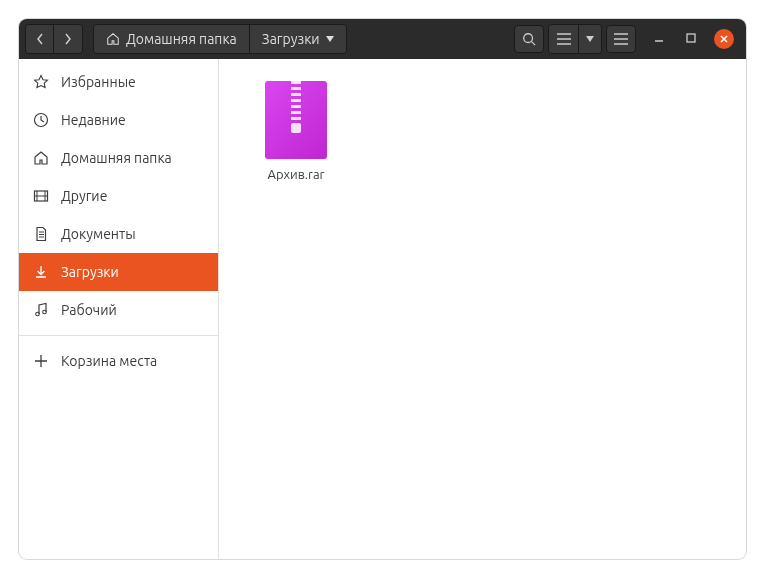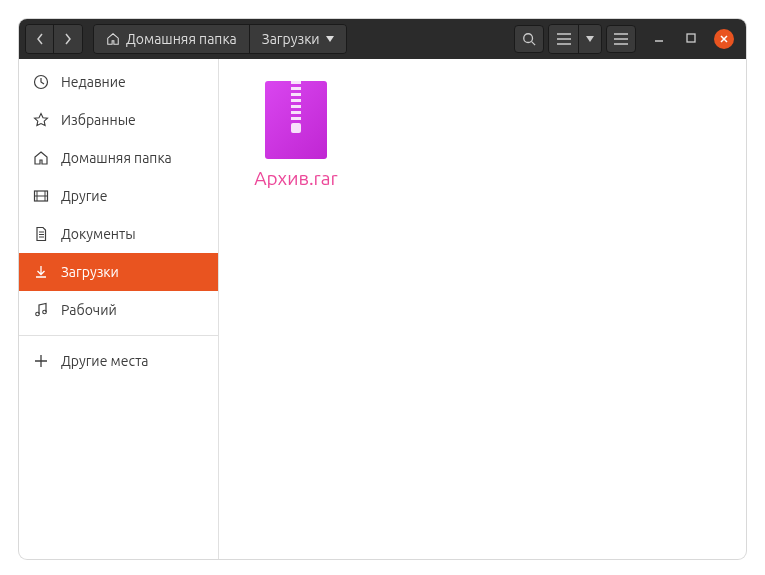--- a/index.html
+++ b/index.html
@@ -24,21 +24,21 @@
 .sidebar { width: 200px; border-right: 1px solid #e0e0e0; padding-top: 4px; }
 .side-item { height: 38px; display: flex; align-items: center; padding: 0 14px; gap: 12px; color: #3d3d3d; font-size: 14px; cursor: pointer; }
 .side-item.active { background: #e95420; color: #fff; }
 .side-item .icon { width: 16px; height: 16px; display: flex; align-items: center; justify-content: center; flex-shrink: 0; }
 .side-sep { height: 1px; background: #e0e0e0; margin: 6px 0; }
 .content { flex: 1; padding: 22px; display: flex; align-items: flex-start; }
 .file-item { display: flex; flex-direction: column; align-items: center; gap: 8px; cursor: pointer; width: 110px; }
 .file-icon { width: 62px; height: 78px; background: linear-gradient(135deg, #d946ef, #c026d3); border-radius: 3px; position: relative; }
 .file-icon::before { content: ""; position: absolute; left: 50%; top: 0; width: 10px; height: 42px; transform: translateX(-50%); background: repeating-linear-gradient(to bottom, rgba(255,255,255,0.85) 0 3px, transparent 3px 6px); }
 .file-icon::after { content: ""; position: absolute; left: 50%; top: 42px; transform: translateX(-50%); width: 10px; height: 10px; background: rgba(255,255,255,0.85); border-radius: 2px; }
-.file-label { font-size: 19px; color: #ec4899; }
+.file-label { font-size: 13px; color: #404040; }
 svg { display: block; }
 </style>
 </head>
 <body>
 
 <div class="window">
   <div class="titlebar">
     <div class="nav-group">
       <div class="nav-btn">
         <svg width="8" height="12" viewBox="0 0 8 12">
@@ -106,33 +106,33 @@
           </svg>
       </div>
     </div>
   </div>
 
   <div class="body">
     <div class="sidebar">
       <div class="side-item">
         <span class="icon">
             <svg width="16" height="16" viewBox="0 0 16 16">
+              <path d="M8 1.5l2 4.2 4.5.5-3.3 3 .9 4.4L8 11.5l-4.1 2.1.9-4.4L1.5 6.2 6 5.7 8 1.5z" stroke="currentColor" stroke-width="1.1" fill="none"></path>
+            </svg>
+          </span>
+        <span>Избранные</span>
+      </div>
+      <div class="side-item">
+        <span class="icon">
+            <svg width="16" height="16" viewBox="0 0 16 16">
               <circle cx="8" cy="8" r="6.5" stroke="currentColor" stroke-width="1.2" fill="none"></circle>
               <path d="M8 4v4l3 2" stroke="currentColor" stroke-width="1.2" fill="none"></path>
             </svg>
           </span>
         <span>Недавние</span>
-      </div>
-      <div class="side-item">
-        <span class="icon">
-            <svg width="16" height="16" viewBox="0 0 16 16">
-              <path d="M8 1.5l2 4.2 4.5.5-3.3 3 .9 4.4L8 11.5l-4.1 2.1.9-4.4L1.5 6.2 6 5.7 8 1.5z" stroke="currentColor" stroke-width="1.1" fill="none"></path>
-            </svg>
-          </span>
-        <span>Избранные</span>
       </div>
       <div class="side-item">
         <span class="icon">
             <svg width="16" height="16" viewBox="0 0 16 16">
               <path d="M8 2l6 5v7H9v-4H7v4H2V7l6-5z" stroke="currentColor" stroke-width="1.2" fill="none"></path>
             </svg>
           </span>
         <span>Домашняя папка</span>
       </div>
       <div class="side-item">
@@ -171,21 +171,21 @@
           </span>
         <span>Рабочий</span>
       </div>
       <div class="side-sep"></div>
       <div class="side-item">
         <span class="icon">
             <svg width="14" height="14" viewBox="0 0 14 14">
               <path d="M7 1v12M1 7h12" stroke="currentColor" stroke-width="1.3"></path>
             </svg>
           </span>
-        <span>Другие места</span>
+        <span>Корзина места</span>
       </div>
     </div>
 
     <div class="content">
       <div class="file-item">
         <div class="file-icon"></div>
         <span class="file-label">Архив.rar</span>
       </div>
     </div>
   </div>

